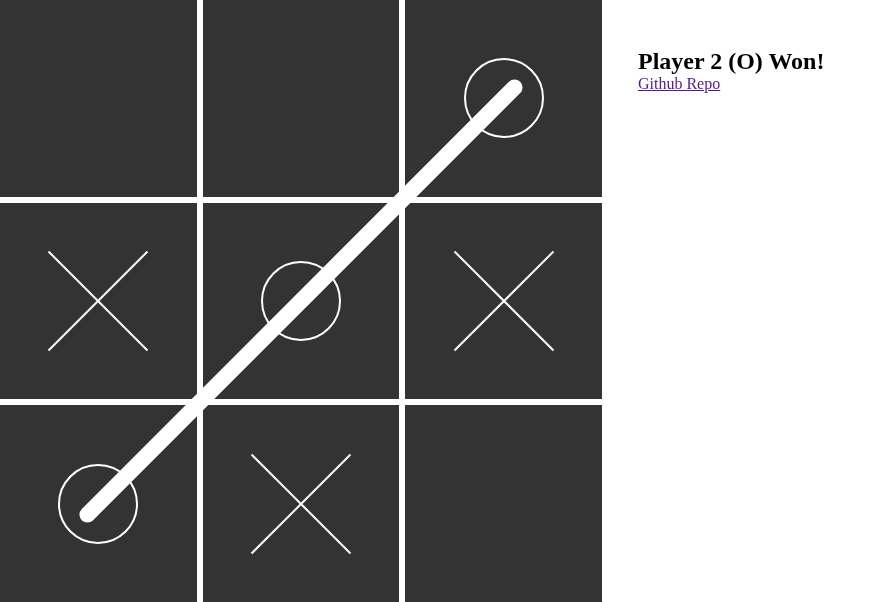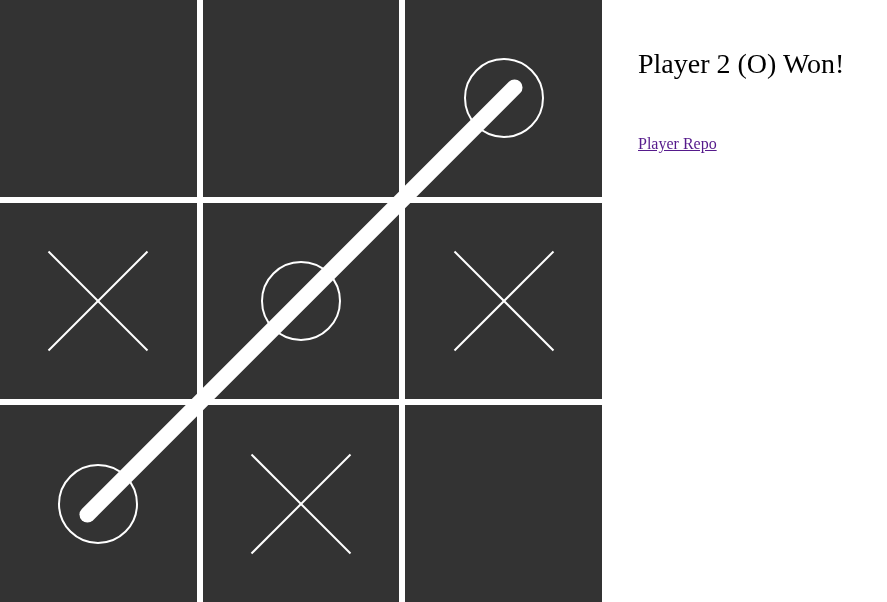--- a/index.html
+++ b/index.html
@@ -72,24 +72,23 @@
       width: 620px;
       left: 50%;
       top: 50%;
       transform: translate(-50%, -50%) rotate(-45deg);
       pointer-events: none;
     }
     .side {
       padding: 48px 0 0 36px;
     }
     .status {
-      font-size: 28px;
-      font-weight: normal;
+      font-size: 24px;
+      font-weight: bold;
       color: #000;
-      margin-bottom: 55px;
     }
     .repo-link {
       font-size: 16px;
       color: #551a8b;
       text-decoration: underline;
       cursor: pointer;
     }
   </style>
 </head>
 <body>
@@ -124,14 +123,14 @@
       </div>
     <div class="cell">
         <span></span>
       </div>
   </div>
   <div class="win-line"></div>
 </div>
 
 <div class="side">
   <h1 class="status">Player 2 (O) Won!</h1>
-  <a class="repo-link">Player Repo</a>
+  <a class="repo-link">Github Repo</a>
 </div>
 
 </body></html>

